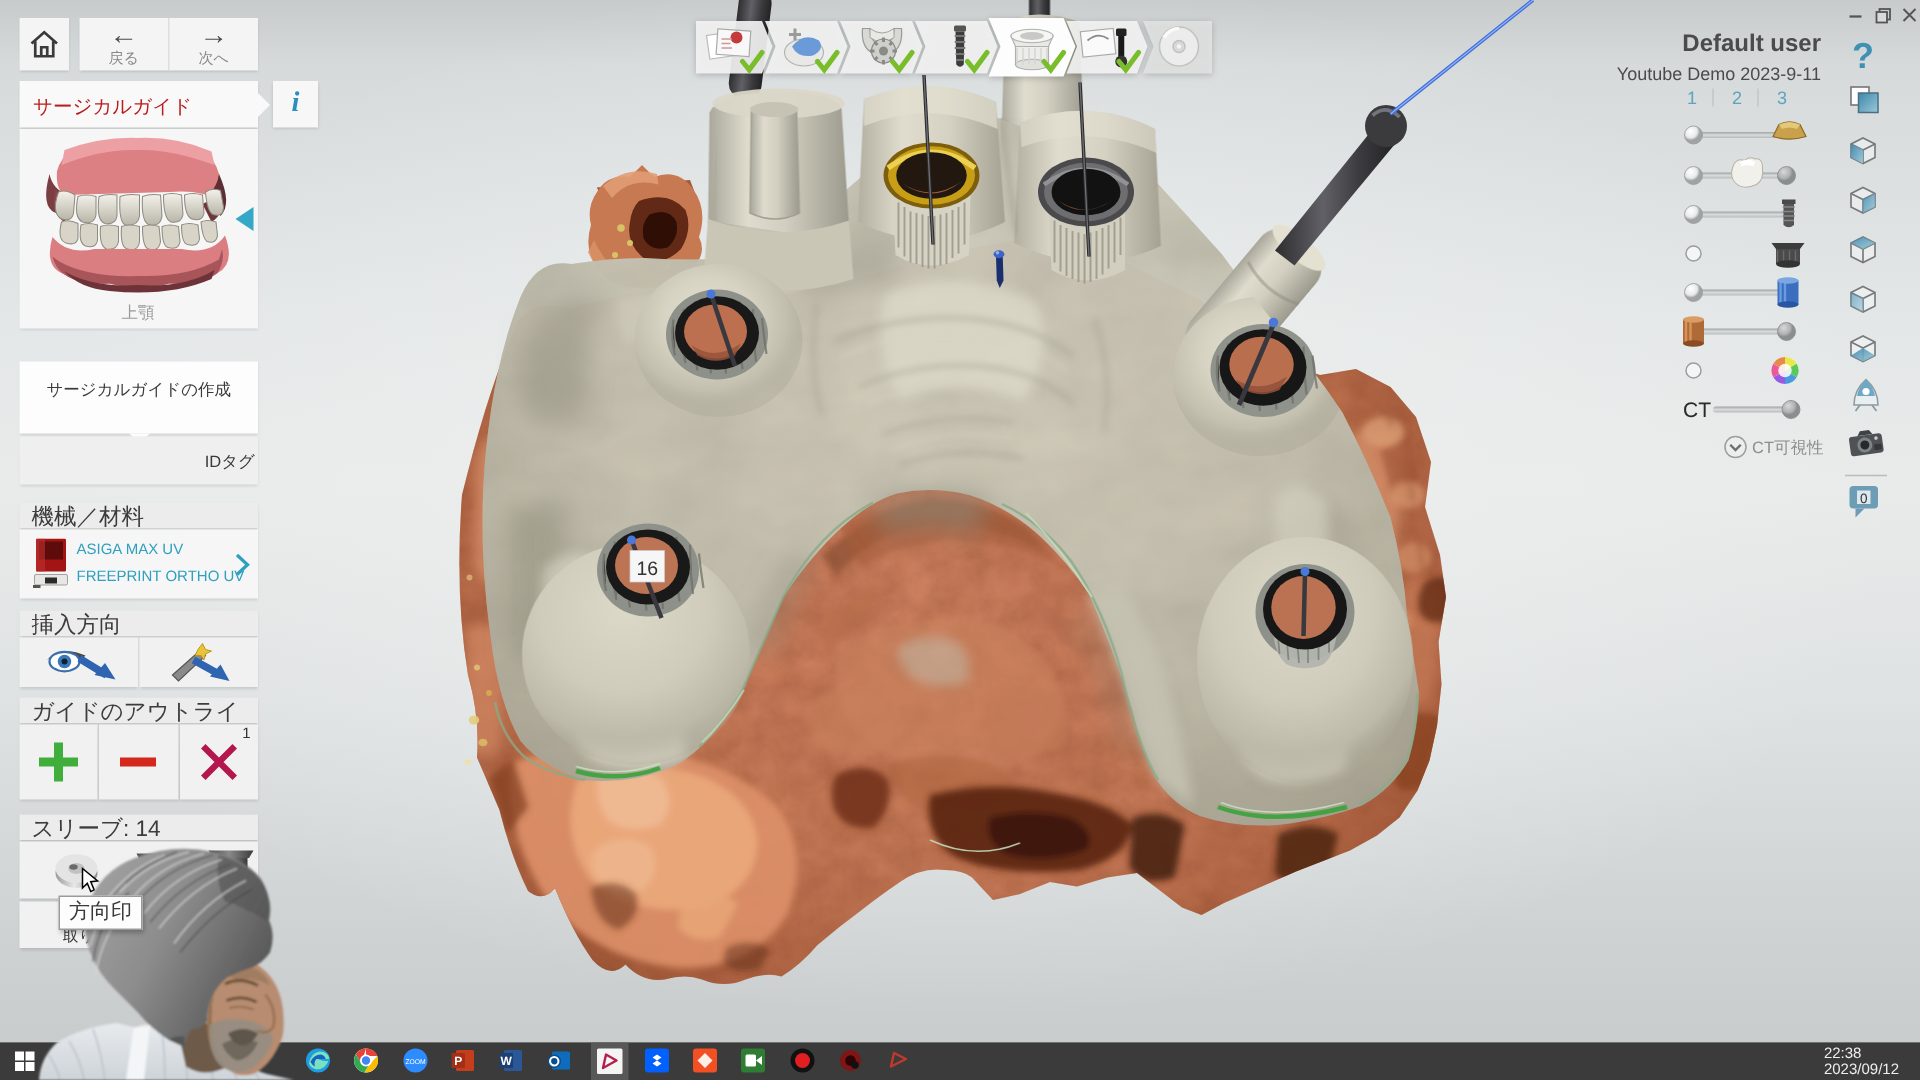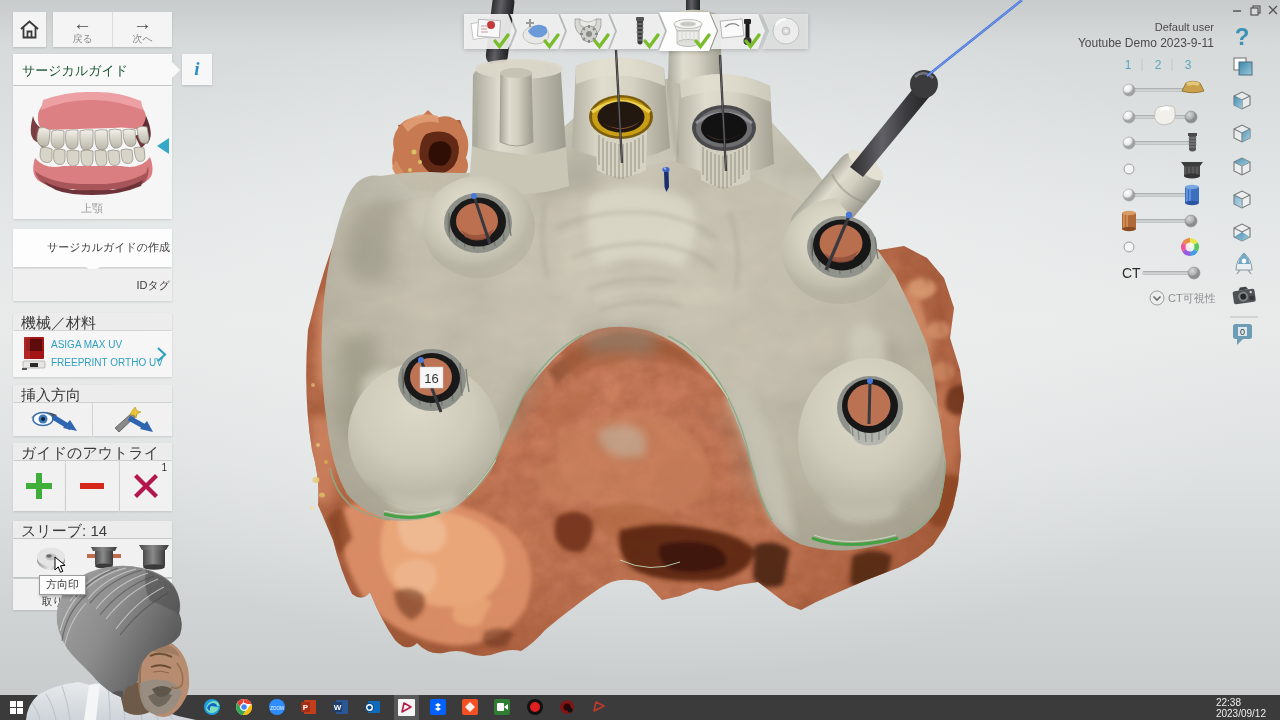--- a/index.html
+++ b/index.html
@@ -23,21 +23,21 @@
 #lpanel { position:absolute; left:13px; top:54px; width:159px; }
 .lp-h { font-size:15px; color:#3c3c3c; padding:3px 8px 0; height:17px; line-height:14px; background:#ececec; box-shadow:0 1px 2px rgba(0,0,0,.12); margin-bottom:1px; }
 .btnrow { font-size:11px; color:#3a3a3a; text-align:center; padding:9px 2px 8px; background:#efefef; box-shadow:0 1px 2px rgba(0,0,0,.12); margin-bottom:2px; position:relative;}
 #lpanel .active { background:#fdfdfd; position:relative; }
 
 
 #toolbar { position:absolute; left:462px; top:12px; height:36px; display:flex; filter:drop-shadow(0 1.5px 2px rgba(0,0,0,.22)); }
 
 
 #userinfo { position:absolute; right:66px; top:21px; text-align:right; color:#4b4b4b; }
-#userinfo .l1 { font-size:11px; }
+#userinfo .l1 { font-size:16px;font-weight:bold; }
 #userinfo .l2 { font-size:12px; margin-top:3px;}
 
 
 #taskbar { position:absolute; left:0; top:695px; width:1280px; height:25px; background:#3d3d3d; }
 #clock { position:absolute; right:14px; top:697px; color:#efefef; font-size:10px; line-height:11px;}
 
 
 #logo3s { position:absolute; left:1131px; top:641px; color:#646464; font-size:26px; letter-spacing:2.5px; }
 </style>
 </head>
@@ -381,25 +381,25 @@
       </svg>
   </div>
   <div id="backnext" class="navbtn">
     <div class="nb"><span class="ar">←</span>戻る</div>
     <div class="nb"><span class="ar">→</span>次へ</div>
   </div>
 
   <div id="lpanel">
 
     <div style="position:relative;background:#f9f9f9;box-shadow:0 1px 2px rgba(0,0,0,.15);height:31px;margin-bottom:1px;">
-      <div style="font-size:13px;color:#14532d;padding:8px 0 0 9px;">サージカルガイド</div>
+      <div style="font-size:13px;color:#b91c1c;padding:8px 0 0 9px;">サージカルガイド</div>
       <div style="position:absolute;right:-8px;top:8px;width:0;height:0;border-top:8px solid transparent;border-bottom:8px solid transparent;border-left:8px solid #f9f9f9;"></div>
     </div>
 
-    <div style="position:relative;background:#f6f6f6;box-shadow:0 1px 2px rgba(0,0,0,.12);height:133px;margin-bottom:10px;">
+    <div style="position:relative;background:#f6f6f6;box-shadow:0 1px 2px rgba(0,0,0,.12);height:133px;margin-bottom:22px;">
       <svg width="159" height="133" viewBox="0 0 159 133">
         <defs>
           <radialGradient id="gumg" cx="50%" cy="40%">
               <stop offset="0%" stop-color="#ef9a9e"></stop>
               <stop offset="60%" stop-color="#dd8084"></stop>
               <stop offset="100%" stop-color="#b85a60"></stop>
             </radialGradient>
           <linearGradient id="toothg" x1="0" y1="0" x2="0" y2="1">
               <stop offset="0%" stop-color="#f3f1ea"></stop>
               <stop offset="100%" stop-color="#b9b5a8"></stop>
@@ -436,21 +436,21 @@
         </g>
 
         <path d="M22 72 Q16 92 30 97 Q40 104 60 103 Q80 108 100 103 Q122 104 132 96 Q144 90 137 71 Q128 84 108 80 L50 80 Q32 84 22 72 Z" fill="#db7e82"></path>
         <path d="M26 88 Q45 99 79 98 Q112 99 133 87 L135 80 Q137 88 132 96 Q122 104 100 103 Q80 108 60 103 Q40 104 30 97 Q24 93 22 85 Z" fill="#a8555a"></path>
         <path d="M30 95 Q50 106 79 104 Q110 106 130 94 L128 100 Q100 112 60 108 Q40 106 30 95 Z" fill="#6e3338"></path>
         <text x="79" y="126" font-size="11" fill="#9a9a9a" text-anchor="middle">上顎</text>
       </svg>
       <div style="position:absolute;right:3px;top:52px;width:0;height:0;border-top:8px solid transparent;border-bottom:8px solid transparent;border-right:12px solid #35a8c8;"></div>
     </div>
 
-    <div class="btnrow active" style="padding:11px 2px 12px;text-align:right;">サージカルガイドの作成
+    <div class="btnrow active" style="padding:11px 2px 22px;">サージカルガイドの作成
       <div style="position:absolute;left:50%;bottom:-6px;margin-left:-7px;width:0;height:0;border-left:7px solid transparent;border-right:7px solid transparent;border-top:6px solid #fdfdfd;"></div>
     </div>
     <div class="btnrow" style="margin-bottom:12px;text-align:right;">IDタグ</div>
 
     <div class="lp-h">機械／材料</div>
     <div style="background:#f6f6f6;box-shadow:0 1px 2px rgba(0,0,0,.12);height:46px;position:relative;margin-bottom:8px;text-align:right;">
       <svg width="24" height="34" viewBox="0 0 24 34" style="position:absolute;left:9px;top:6px;">
         <rect x="2" y="0" width="20" height="22" rx="1" fill="#a31414"></rect>
         <rect x="4" y="2" width="16" height="12" fill="#5e0b0b"></rect>
         <path d="M2 0 h6 v22 h-6 z" fill="#c03030" opacity=".6"></path>
@@ -529,21 +529,21 @@
         <path d="M78 8 h26 l-2 4 h-22 z" fill="url(#slv2)"></path>
         <path d="M82 12 h18 v14 h-18 z" fill="url(#slv2)"></path>
         <path d="M74 15 h8 v4 h-8 z" fill="#c06a50"></path>
         <path d="M100 15 h8 v4 h-8 z" fill="#c06a50"></path>
         <ellipse cx="91" cy="27" rx="9" ry="2.5" fill="#3a3a3a"></ellipse>
         <path d="M126 6 h30 l-3 5 h-24 z" fill="url(#slv2)"></path>
         <path d="M130 11 h22 v16 h-22 z" fill="url(#slv2)"></path>
         <ellipse cx="141" cy="28" rx="11" ry="2.8" fill="#3a3a3a"></ellipse>
         <path d="M42 18 l0 13 l3.2 -3.2 l2.3 5.5 l2.3 -1 l-2.3 -5.5 l4.6 -0.5 z" fill="#fff" stroke="#000" stroke-width="1"></path>
       </svg>
-      <div style="position:absolute;left:26px;top:36px;background:#fdfdfd;border:1px solid #9a9a9a;font-size:11px;color:#3a3a3a;padding:1px 6px 2px;box-shadow:1px 2px 3px rgba(0,0,0,.25);z-index:5;">方向印</div>
+      <div style="position:absolute;left:26px;top:36px;background:#fdfdfd;border:1px solid #9a9a9a;font-size:14px;color:#3a3a3a;padding:1px 6px 2px;box-shadow:1px 2px 3px rgba(0,0,0,.25);z-index:5;">方向印</div>
     </div>
 
     <div style="background:#f1f1f1;box-shadow:0 1px 2px rgba(0,0,0,.12);height:31px;position:relative;margin-top:2px;">
       <svg width="20" height="14" viewBox="0 0 26 18" style="position:absolute;left:42px;top:2px;">
         <path d="M24 17 Q24 7 11 7 L11 1 L1 9 L11 16 L11 11 Q19 11 19 17 Z" fill="#2e9fd0"></path>
       </svg>
       <div style="position:absolute;left:0;top:16px;width:100px;text-align:center;font-size:10.5px;color:#3a3a3a;">取り消す</div>
     </div>
   </div>
 

